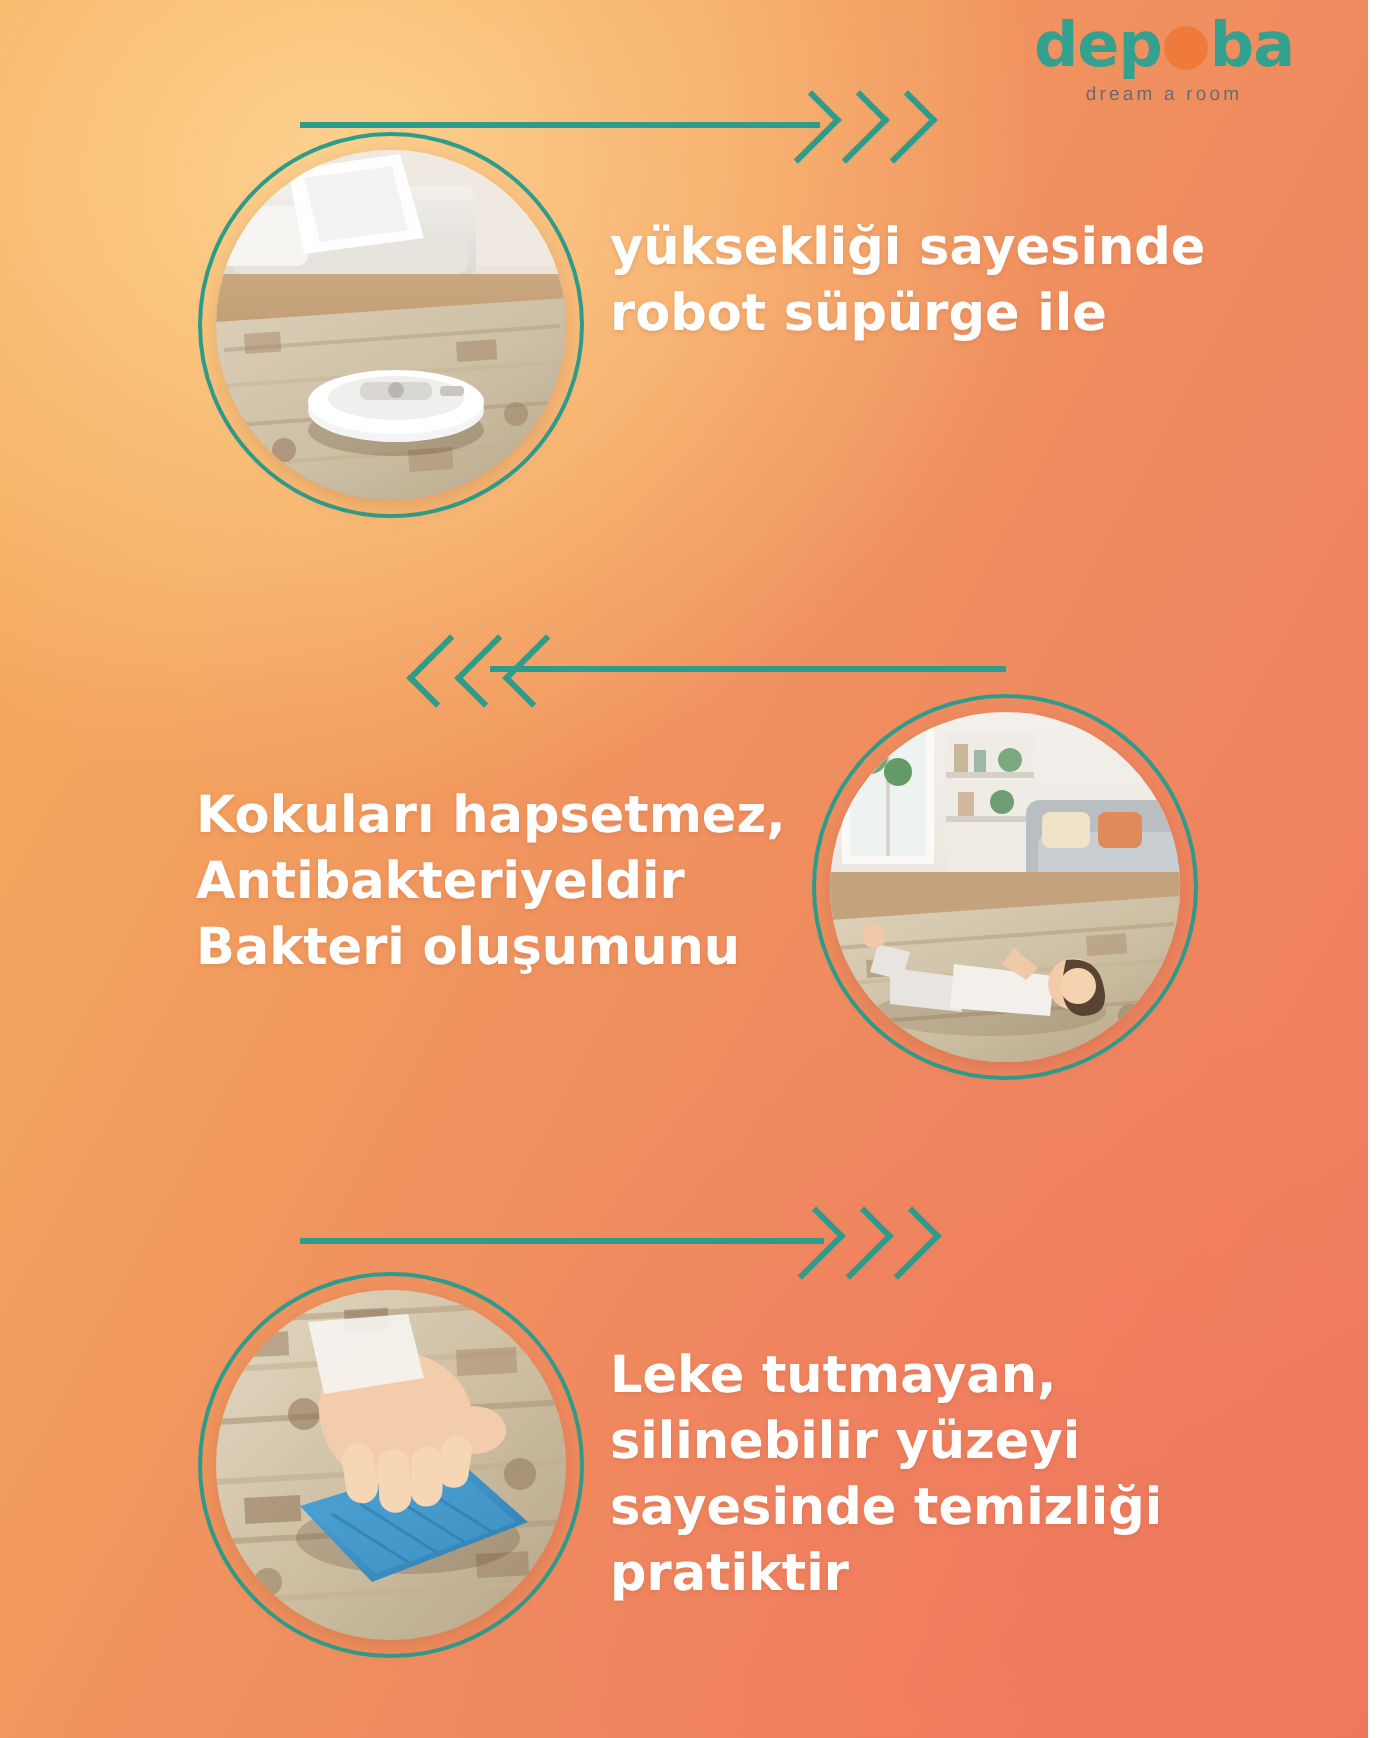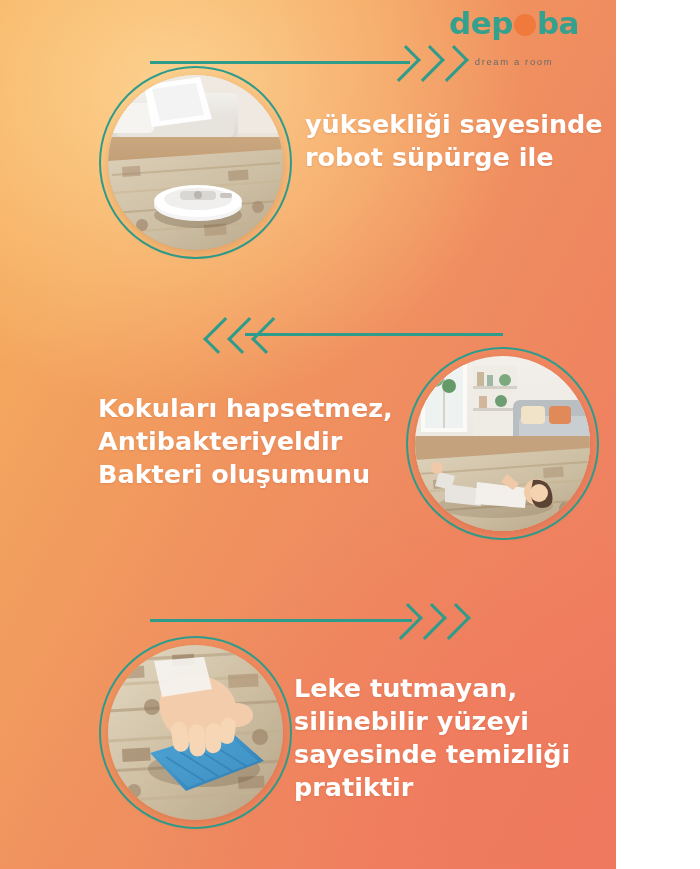--- a/index.html
+++ b/index.html
@@ -12,21 +12,21 @@
     height: 869px;
     font-family: "Liberation Sans", sans-serif;
     position: relative;
     overflow: hidden;
   }
 
   #poster {
     position: absolute;
     left: 0;
     top: 0;
-    width: 616px;
+    width: 684px;
     height: 869px;
     background: linear-gradient(118deg, #f5ab5a 0%, #f3a45e 22%, #f0935f 45%, #ef8a60 62%, #ef8260 78%, #ee7a5e 100%);
     overflow: hidden;
   }
 
   
   #poster::before {
     content: "";
     position: absolute;
     left: -180px;
@@ -69,21 +69,21 @@
   .logo-word .dot-o {
     display: inline-block;
     width: 22px;
     height: 22px;
     border-radius: 50%;
     background: #f07a3c;
     vertical-align: -2px;
     margin: 0 1px;
   }
   .logo-tag {
-    margin-top: 17px;
+    margin-top: 3px;
     font-size: 9.5px;
     letter-spacing: 1.6px;
     color: #6b6b6b;
     font-family: "Liberation Sans", sans-serif;
   }
 
   
   .arrow {
     position: absolute;
     height: 44px;
@@ -160,21 +160,21 @@
     z-index: 20;
     color: #ffffff;
     font-family: "DejaVu Sans", sans-serif;
     font-weight: bold;
     font-size: 25.5px;
     line-height: 1.30;
     text-shadow: 0 1px 2px rgba(180,90,50,0.25);
   }
   #text-1 { left: 305px; top: 108px; width: 330px; }
   #text-2 { left: 98px;  top: 392px; width: 320px; }
-  #text-3 { left: 294px; top: 672px; width: 330px; }
+  #text-3 { left: 305px; top: 672px; width: 330px; }
 
   .feature-text .ln { display: block; white-space: nowrap; }
 </style>
 </head>
 <body>
 
 <div id="poster">
 
   <div class="logo-box">
     <div class="logo-word"><span>dep</span><span class="dot-o"></span><span>ba</span></div>

